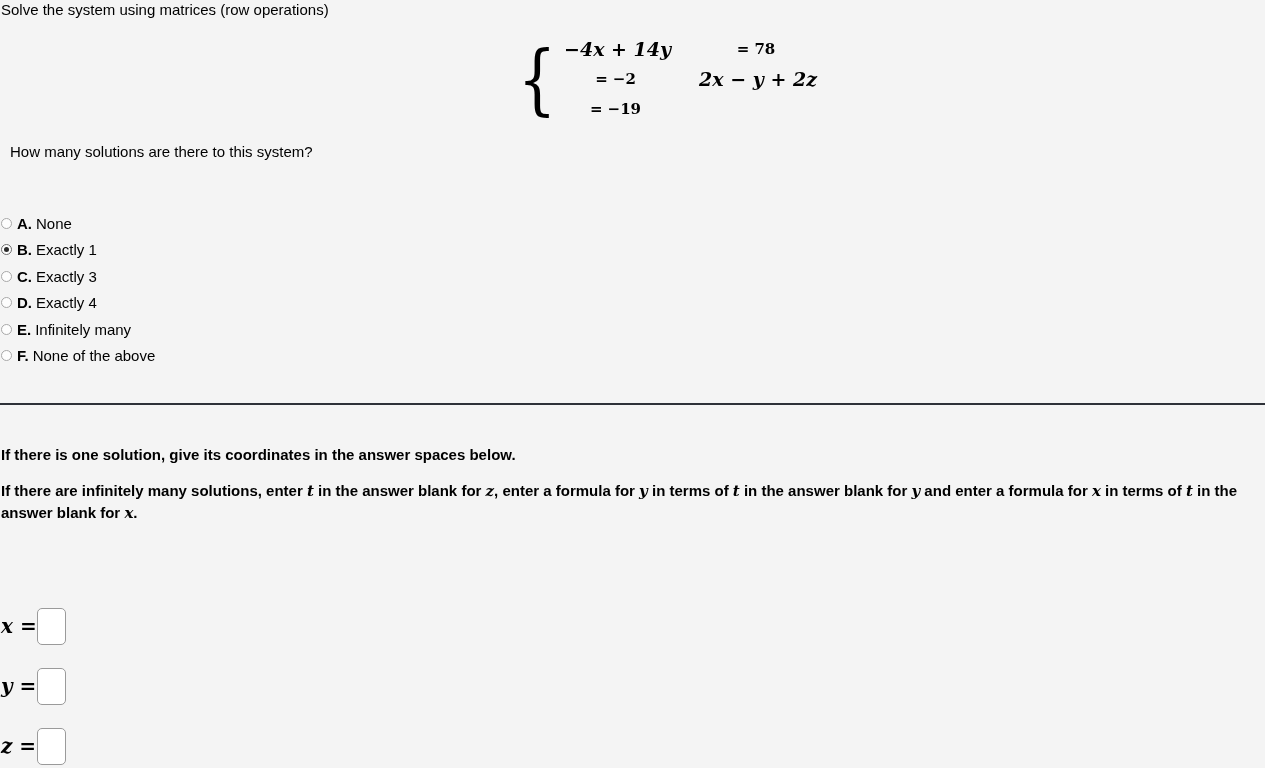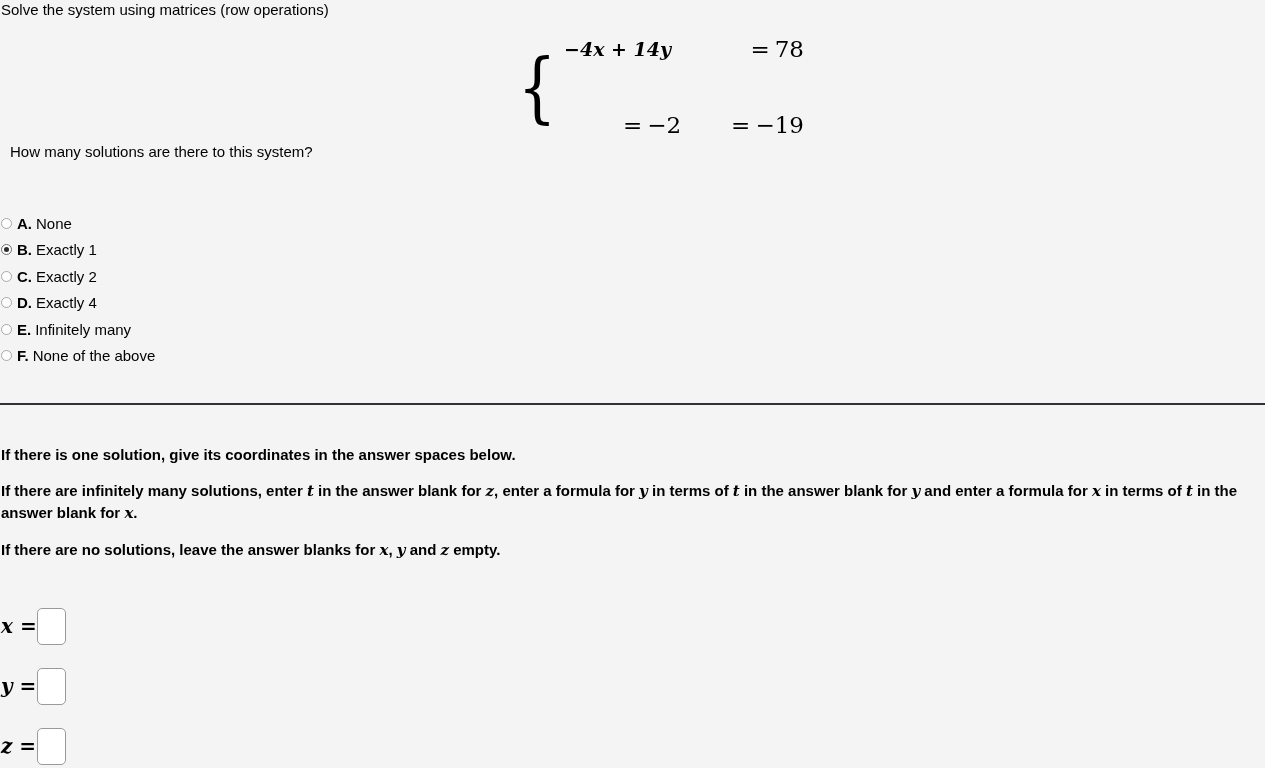--- a/index.html
+++ b/index.html
@@ -55,35 +55,34 @@
     align-items: center;
     justify-content: center;
     transform: scaleX(0.8);
   }
   .eq-rows {
     display: grid;
     grid-template-columns: auto auto;
     row-gap: 0px;
     column-gap: 0px;
     align-items: center;
-    gap: 46px;
   }
   .eq-lhs {
     text-align: center;
     font-style: italic;
     font-weight: 700;
     font-size: 19px;
     line-height: 30px;
     padding: 0 10px 0 18px;
     white-space: nowrap;
   }
   .eq-rhs {
-    text-align: right;
-    font-weight: 400;
-    font-size: 23px;
+    text-align: center;
+    font-weight: 700;
+    font-size: 15px;
     line-height: 30px;
     white-space: nowrap;
     padding-left: 4px;
   }
   .eq-lhs .num, .eq-rhs .num { font-style: normal; }
   .eq-rhs .eqsign { font-style: normal; padding-right: 5px; }
 
   
   .question-text {
     position: absolute;
@@ -210,41 +209,42 @@
   <div class="prompt-heading">Solve the system using matrices (row operations)</div>
 
   <div class="equation-block">
     <div class="brace">{</div>
     <div class="eq-rows">
       <div class="eq-lhs">−4x + 14y</div>
       <div class="eq-rhs"><span class="eqsign">=</span><span class="num">78</span></div>
 
       <div class="eq-rhs"><span class="eqsign">=</span><span class="num">−2</span></div>
 
+      <div class="eq-lhs">2x − y + 2z</div>
       <div class="eq-rhs"><span class="eqsign">=</span><span class="num">−19</span></div>
     </div>
   </div>
 
   <div class="question-text">How many solutions are there to this system?</div>
 
   <div class="options">
     <div class="option-row">
       <span class="radio"></span>
       <span class="option-letter">A.</span>
       <span class="option-label">None</span>
     </div>
     <div class="option-row">
       <span class="radio checked"></span>
       <span class="option-letter">B.</span>
       <span class="option-label">Exactly 1</span>
     </div>
     <div class="option-row">
       <span class="radio"></span>
       <span class="option-letter">C.</span>
-      <span class="option-label">Exactly 2</span>
+      <span class="option-label">Exactly 3</span>
     </div>
     <div class="option-row">
       <span class="radio"></span>
       <span class="option-letter">D.</span>
       <span class="option-label">Exactly 4</span>
     </div>
     <div class="option-row">
       <span class="radio"></span>
       <span class="option-letter">E.</span>
       <span class="option-label">Infinitely many</span>
@@ -256,21 +256,20 @@
     </div>
   </div>
 
   <div class="divider"></div>
 
   <div class="instructions">
     <p class="para">If there is one solution, give its coordinates in the answer spaces below.</p>
 
     <p class="para"><span>If there are infinitely many solutions, enter </span><span class="mvar">t</span><span> in the answer blank for </span><span class="mvar">z</span><span>, enter a formula for </span><span class="mvar">y</span><span> in terms of </span><span class="mvar">t</span><span> in the answer blank for </span><span class="mvar">y</span><span> and enter a formula for </span><span class="mvar">x</span><span> in terms of </span><span class="mvar">t</span><span> in the answer blank for </span><span class="mvar">x</span><span>.</span></p>
 
-    <p class="para"><span>If there are no solutions, leave the answer blanks for </span><span class="mvar">x</span><span>, </span><span class="mvar">y</span><span> and </span><span class="mvar">z</span><span> empty.</span></p>
   </div>
 
   <div class="answers">
     <div class="answer-row">
       <span class="answer-label"><span>x</span> <span class="eqs">=</span></span>
       <input class="answer-input" type="text" value="" style="">
     </div>
     <div class="answer-row">
       <span class="answer-label"><span>y</span> <span class="eqs">=</span></span>
       <input class="answer-input" type="text" value="" style="">

